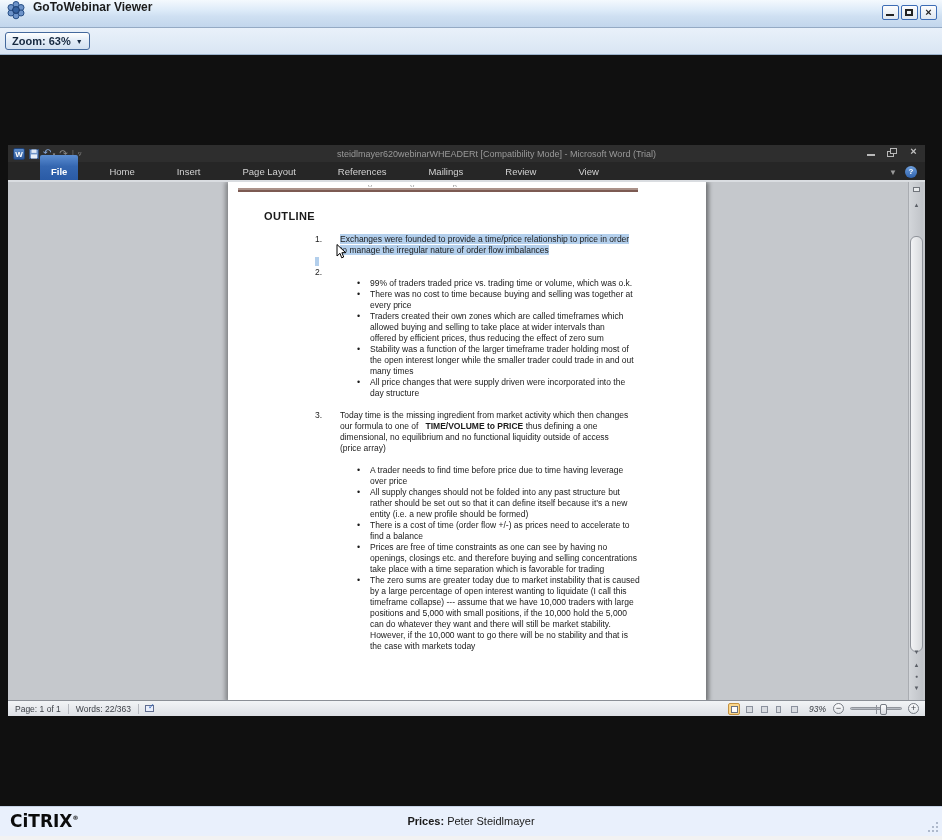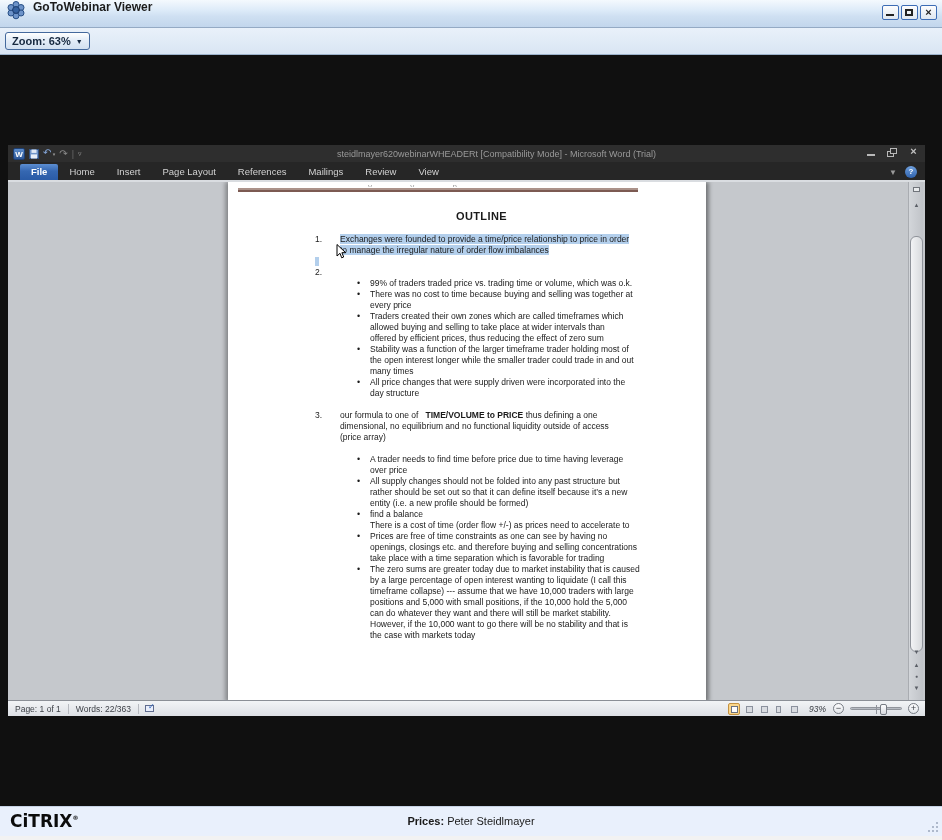--- a/index.html
+++ b/index.html
@@ -43,34 +43,34 @@
   .qat-sep { color:#6a6a6a; font-size:9px; }
   .word-title { position:absolute; left:0; right:0; text-align:center; font-size:9px; color:#9a9a9a; padding-left:60px; }
   .word-controls { position:absolute; right:6px; top:3px; display:flex; gap:10px; z-index:2; }
   .wc { width:11px; height:9px; position:relative; }
   .wc .bar { position:absolute; left:1px; bottom:1px; width:8px; height:2px; background:#b9b9b9; }
   .wc .box1 { position:absolute; left:0; bottom:0; width:7px; height:6px; border:1px solid #b9b9b9; }
   .wc .box2 { position:absolute; left:3px; top:0; width:7px; height:6px; border:1px solid #b9b9b9; background:#2e2e2e; }
   .wc .x { position:absolute; top:-3px; left:0; width:100%; text-align:center; color:#c2c2c2; font-size:11px; font-weight:bold; }
 
   .ribbon-tabs { position:relative; height:18px; background:#262626; display:flex; align-items:flex-end; padding-left:12px; }
-  .rtab { font-size:9.5px; color:#d2d2d2; padding:2px 11px 3px 11px; }
+  .rtab { font-size:9.5px; color:#d2d2d2; padding:11px 11px 3px 11px;margin-left:20px; }
   .rtab.active { background:linear-gradient(#5c8ed2,#3567b1 45%,#2a5ba6); color:#fff; border-radius:2px 2px 0 0; font-weight:bold; }
   .ribbon-right { position:absolute; right:8px; bottom:2px; display:flex; align-items:center; gap:8px; }
   .collapse-chev { color:#9a9a9a; font-size:8px; }
   .help-btn { width:12px; height:12px; border-radius:50%; background:linear-gradient(#6fa0dd,#2f62ad);
     color:#fff; font-size:8px; font-weight:bold; text-align:center; line-height:12px; }
 
   
   .doc-area { position:absolute; left:0; top:35px; width:917px; height:520px; background:#c5c8cc; border-top:2px solid #dadde1; overflow:hidden; }
   .page { position:absolute; left:220px; top:0; width:478px; height:520px; background:#fff;
     box-shadow:3px 0 4px rgba(0,0,0,.4), -3px 0 4px rgba(0,0,0,.3); font-family:Liberation Sans, sans-serif; }
   .clip-frags { position:absolute; top:0; left:140px; width:200px; height:5px; overflow:hidden; color:#9a9a9a; font-size:8px; letter-spacing:18px; }
   .header-rule { position:absolute; top:6px; left:10px; width:400px; height:4px; background:#ab928a; border-bottom:2px solid #7c5a52; }
-  .doc-heading { position:absolute; top:28px; left:4px; width:100%; text-align:center;
+  .doc-heading { position:absolute; top:28px; left:15px; width:100%; text-align:left;
     font-size:11px; font-weight:bold; letter-spacing:.4px; color:#1a1a1a;padding-left:21px; }
   .outline-list { position:absolute; top:52px; left:0; right:0; font-size:8.5px; color:#1a1a1a; }
   .line { white-space:pre; line-height:11px; height:11px; }
   .b { font-weight:bold; }
   .sel { background:#b3cfec; }
   .item { position:relative; margin-bottom:11px; }
   .item .num { position:absolute; left:87px; top:0; line-height:11px; }
   .item .itext { margin-left:112px; margin-right:10px; }
   .blank-line { position:relative; height:11px; margin-bottom:0; }
   .sel-mark { position:absolute; left:87px; top:1px; width:4px; height:9px; background:#b3cfec; }
@@ -253,38 +253,39 @@
                   <div class="line"><span>many times</span></div>
                 </div>
                 <div class="bullet">
                   <div class="line"><span>All price changes that were supply driven were incorporated into the</span></div>
                   <div class="line"><span>day structure</span></div>
                 </div>
               </div>
               <div class="item">
                 <span class="num">3.</span>
                 <div class="itext">
+                  <div class="line"><span>Today time is the missing ingredient from market activity which then changes</span></div>
                   <div class="line"><span>our formula to one of   </span><span class="b">TIME/VOLUME to PRICE</span><span> thus defining a one</span></div>
                   <div class="line"><span>dimensional, no equilibrium and no functional liquidity outside of access</span></div>
                   <div class="line"><span>(price array)</span></div>
                 </div>
               </div>
               <div class="bullets">
                 <div class="bullet">
                   <div class="line"><span>A trader needs to find time before price due to time having leverage</span></div>
                   <div class="line"><span>over price</span></div>
                 </div>
                 <div class="bullet">
                   <div class="line"><span>All supply changes should not be folded into any past structure but</span></div>
                   <div class="line"><span>rather should be set out so that it can define itself because it’s a new</span></div>
                   <div class="line"><span>entity (i.e. a new profile should be formed)</span></div>
                 </div>
                 <div class="bullet">
+                  <div class="line"><span>There is a cost of time (order flow +/-) as prices need to accelerate to</span></div>
                   <div class="line"><span>find a balance</span></div>
-                  <div class="line"><span>There is a cost of time (order flow +/-) as prices need to accelerate to</span></div>
                 </div>
                 <div class="bullet">
                   <div class="line"><span>Prices are free of time constraints as one can see by having no</span></div>
                   <div class="line"><span>openings, closings etc. and therefore buying and selling concentrations</span></div>
                   <div class="line"><span>take place with a time separation which is favorable for trading</span></div>
                 </div>
                 <div class="bullet">
                   <div class="line"><span>The zero sums are greater today due to market instability that is caused</span></div>
                   <div class="line"><span>by a large percentage of open interest wanting to liquidate (I call this</span></div>
                   <div class="line"><span>timeframe collapse) --- assume that we have 10,000 traders with large</span></div>

